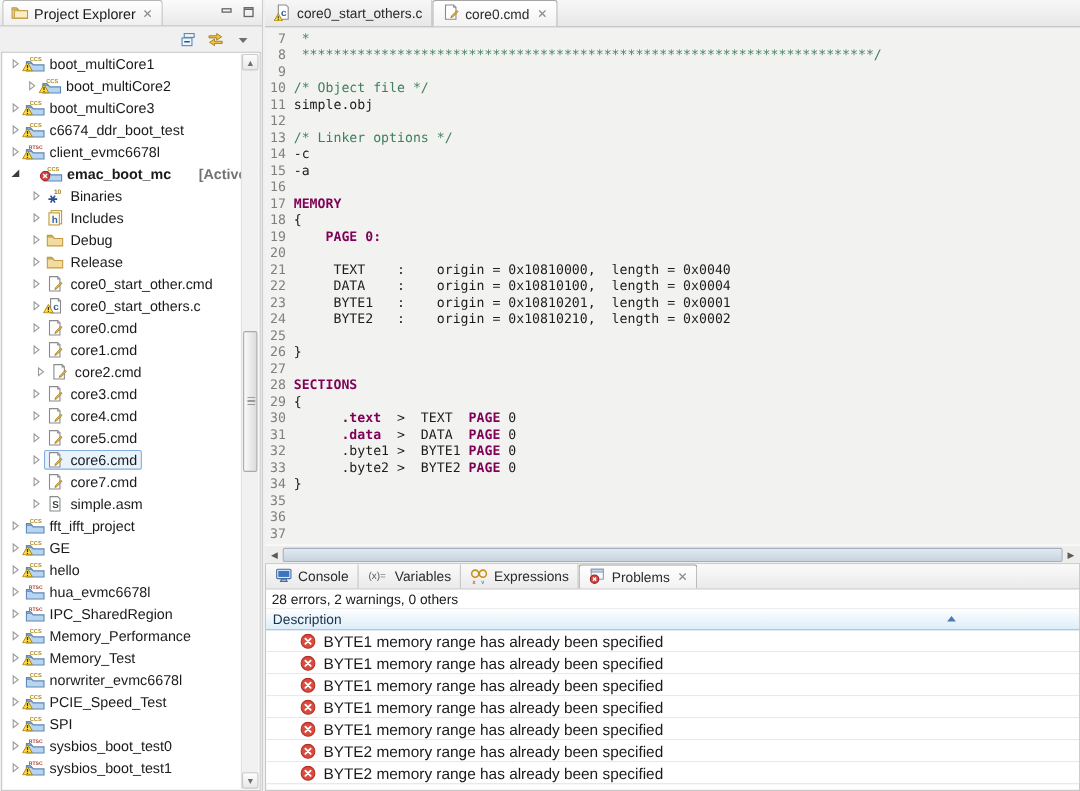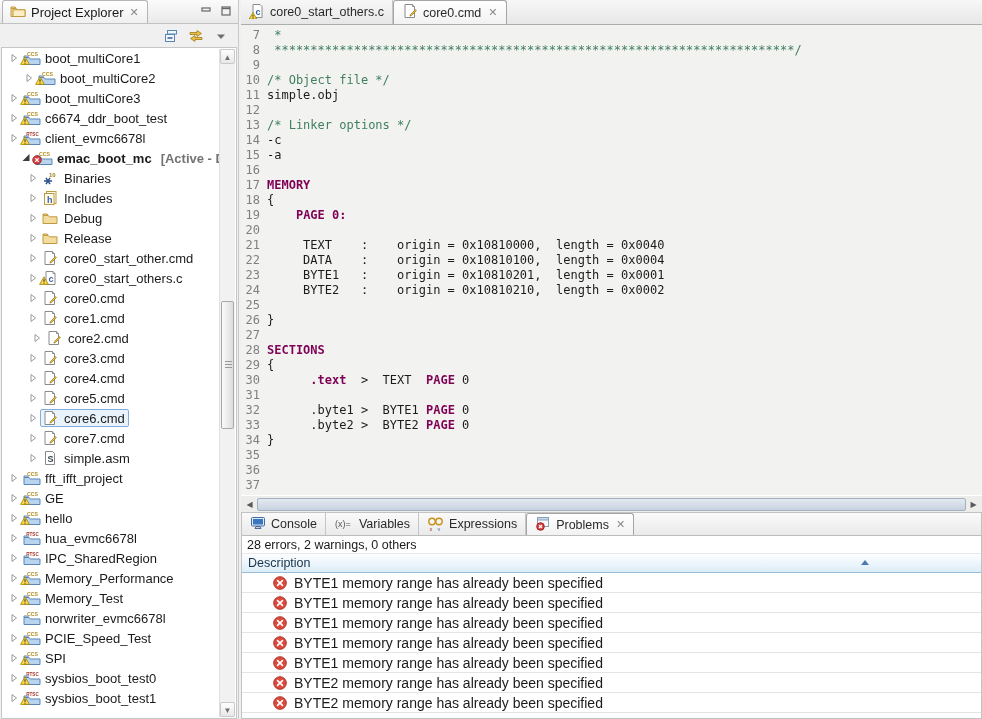--- a/index.html
+++ b/index.html
@@ -217,21 +217,21 @@
               </svg>
               <span class="overlay"><svg width="10" height="9" viewBox="0 0 10 9">
                   <path d="M5 0.8 L9.4 8.4 L0.6 8.4 Z" fill="#ffd948" stroke="#a08000" stroke-width="0.8"></path>
                   <path d="M5 3.2 L5 5.8" stroke="#333" stroke-width="1.1"></path>
                   <circle cx="5" cy="7.1" r="0.6" fill="#333"></circle>
                 </svg></span>
             </span>
             <span class="tree-label">client_evmc6678l</span>
           </span>
         </div>
-        <div class="tree-row" style="padding-left: 16px;">
+        <div class="tree-row" style="padding-left: 4px; gap: 16px;">
           <span class="expander">
             <svg width="12" height="12" viewBox="0 0 12 12">
               <path d="M2.5 9 L9.5 9 L9.5 2 Z" fill="#3c3c3c"></path>
             </svg>
           </span>
           <span class="row-content">
             <span class="tree-icon">
               <svg width="19" height="16" viewBox="0 0 19 16">
                 <text x="9.5" y="5.5" font-size="5.2" font-weight="bold" fill="#b08c1e" text-anchor="middle" font-family="sans-serif">CCS</text>
                 <path d="M1 7 L1 6 L4.5 6 L6 7.5 L1 7.5 Z" fill="#d6e7f7" stroke="#5b87b5"></path>
@@ -871,20 +871,21 @@
       <div class="code-line">
         <span class="ln">29</span>
         <span class="code"><span class="seg-plain">{</span></span>
       </div>
       <div class="code-line">
         <span class="ln">30</span>
         <span class="code"><span class="seg-plain">      </span><span class="seg-keyword">.text</span><span class="seg-plain">  &gt;  TEXT  </span><span class="seg-keyword">PAGE</span><span class="seg-plain"> 0</span></span>
       </div>
       <div class="code-line">
         <span class="ln">31</span>
+        <span class="code"><span class="seg-plain">      </span><span class="seg-keyword">.data</span><span class="seg-plain">  &gt;  DATA  </span><span class="seg-keyword">PAGE</span><span class="seg-plain"> 0</span></span>
       </div>
       <div class="code-line">
         <span class="ln">32</span>
         <span class="code"><span class="seg-plain">      .byte1 &gt;  BYTE1 </span><span class="seg-keyword">PAGE</span><span class="seg-plain"> 0</span></span>
       </div>
       <div class="code-line">
         <span class="ln">33</span>
         <span class="code"><span class="seg-plain">      .byte2 &gt;  BYTE2 </span><span class="seg-keyword">PAGE</span><span class="seg-plain"> 0</span></span>
       </div>
       <div class="code-line">

